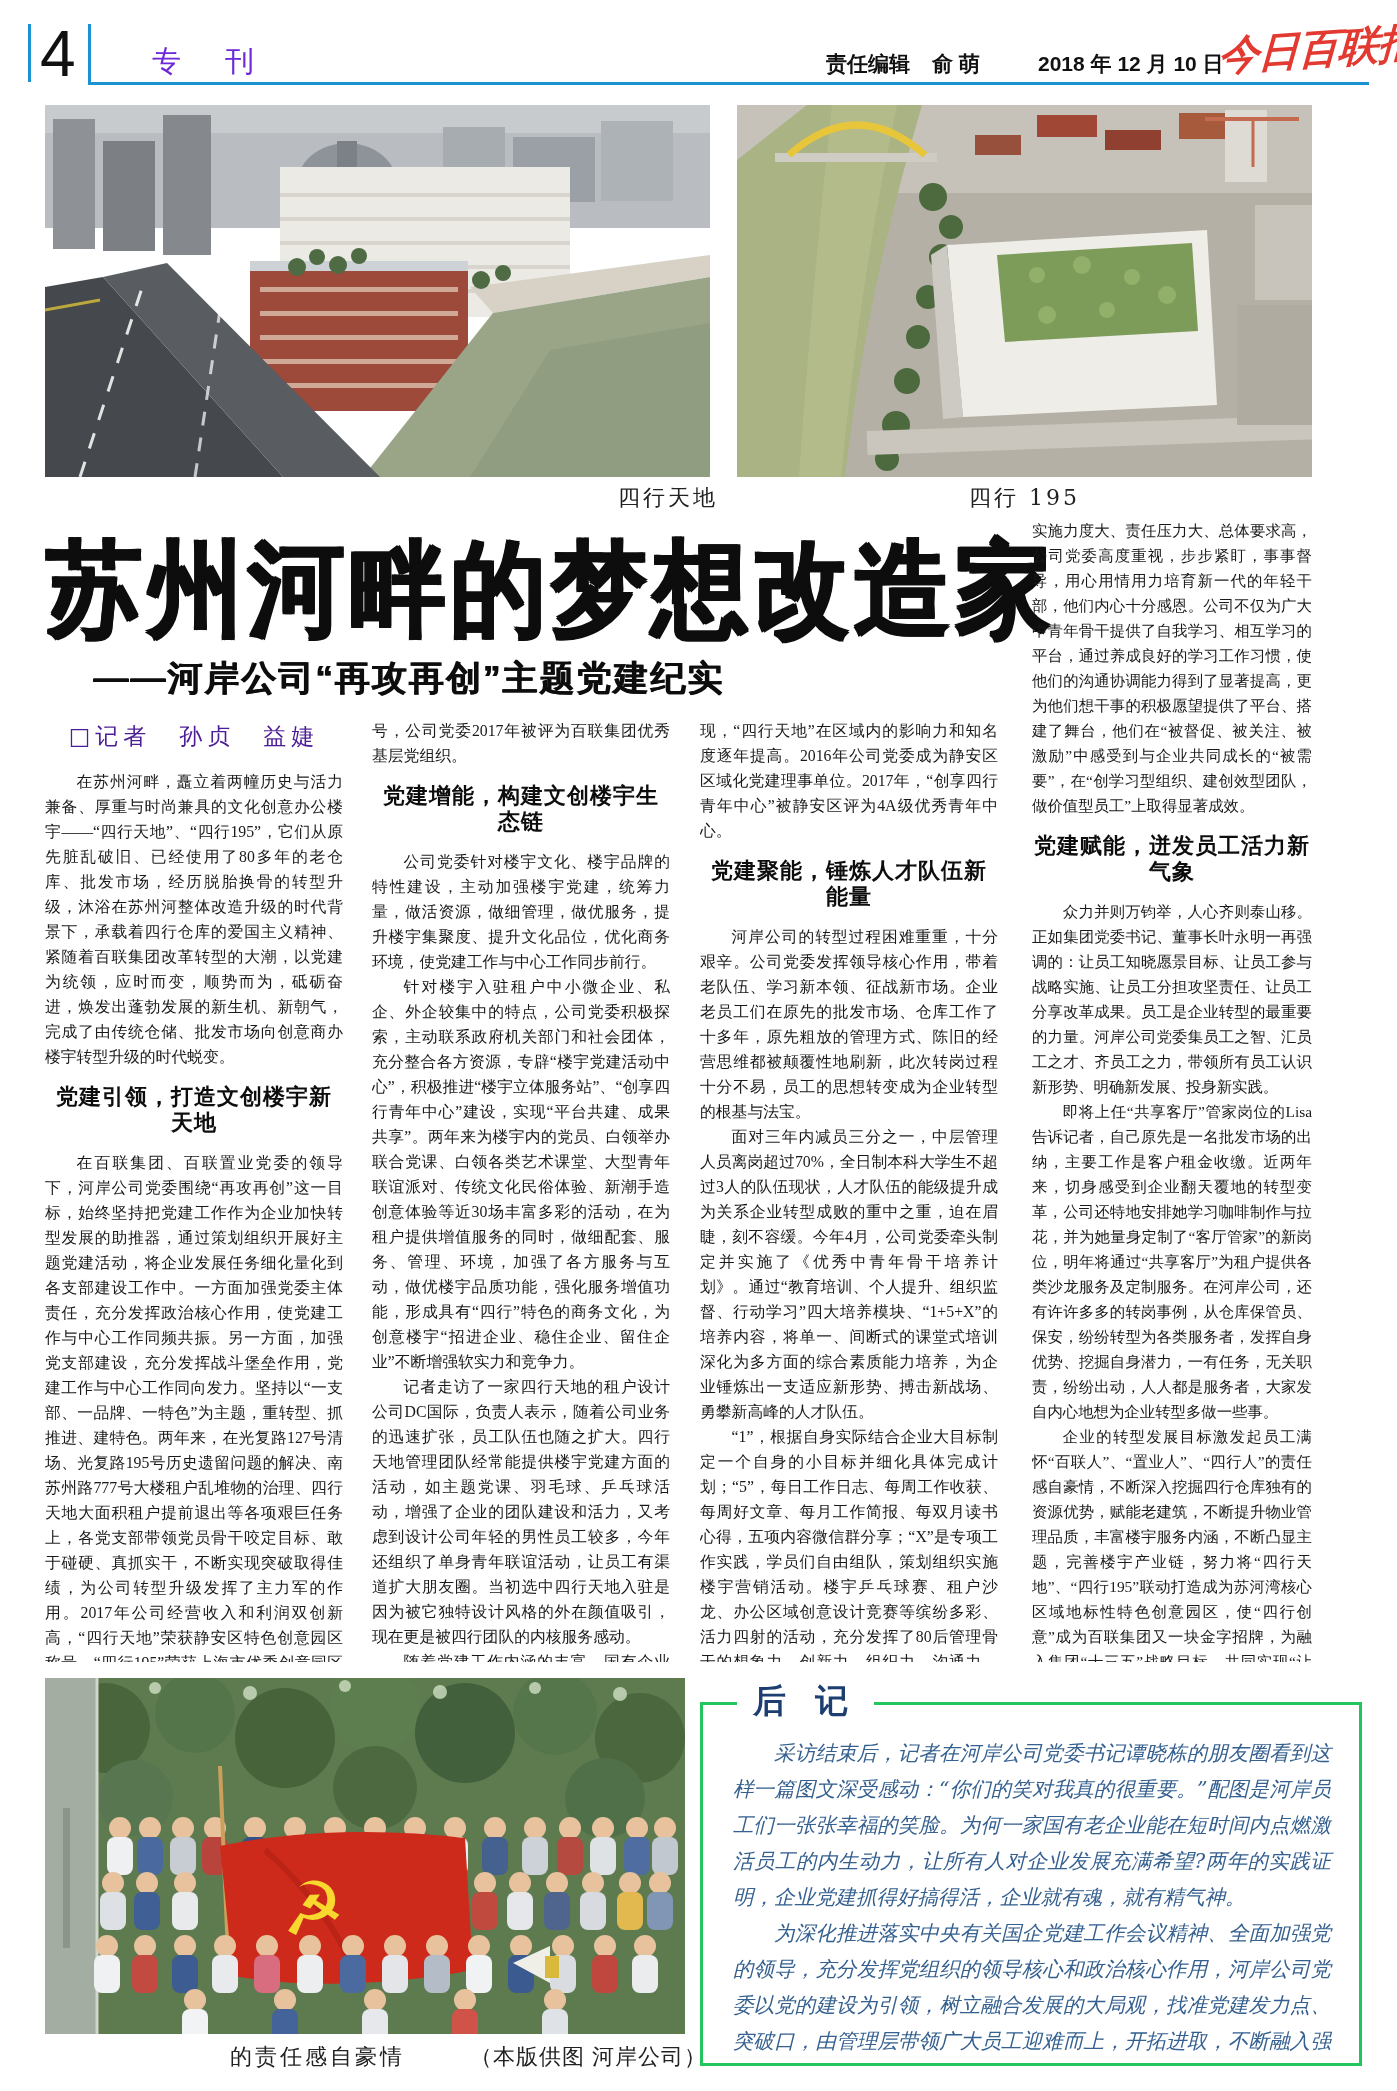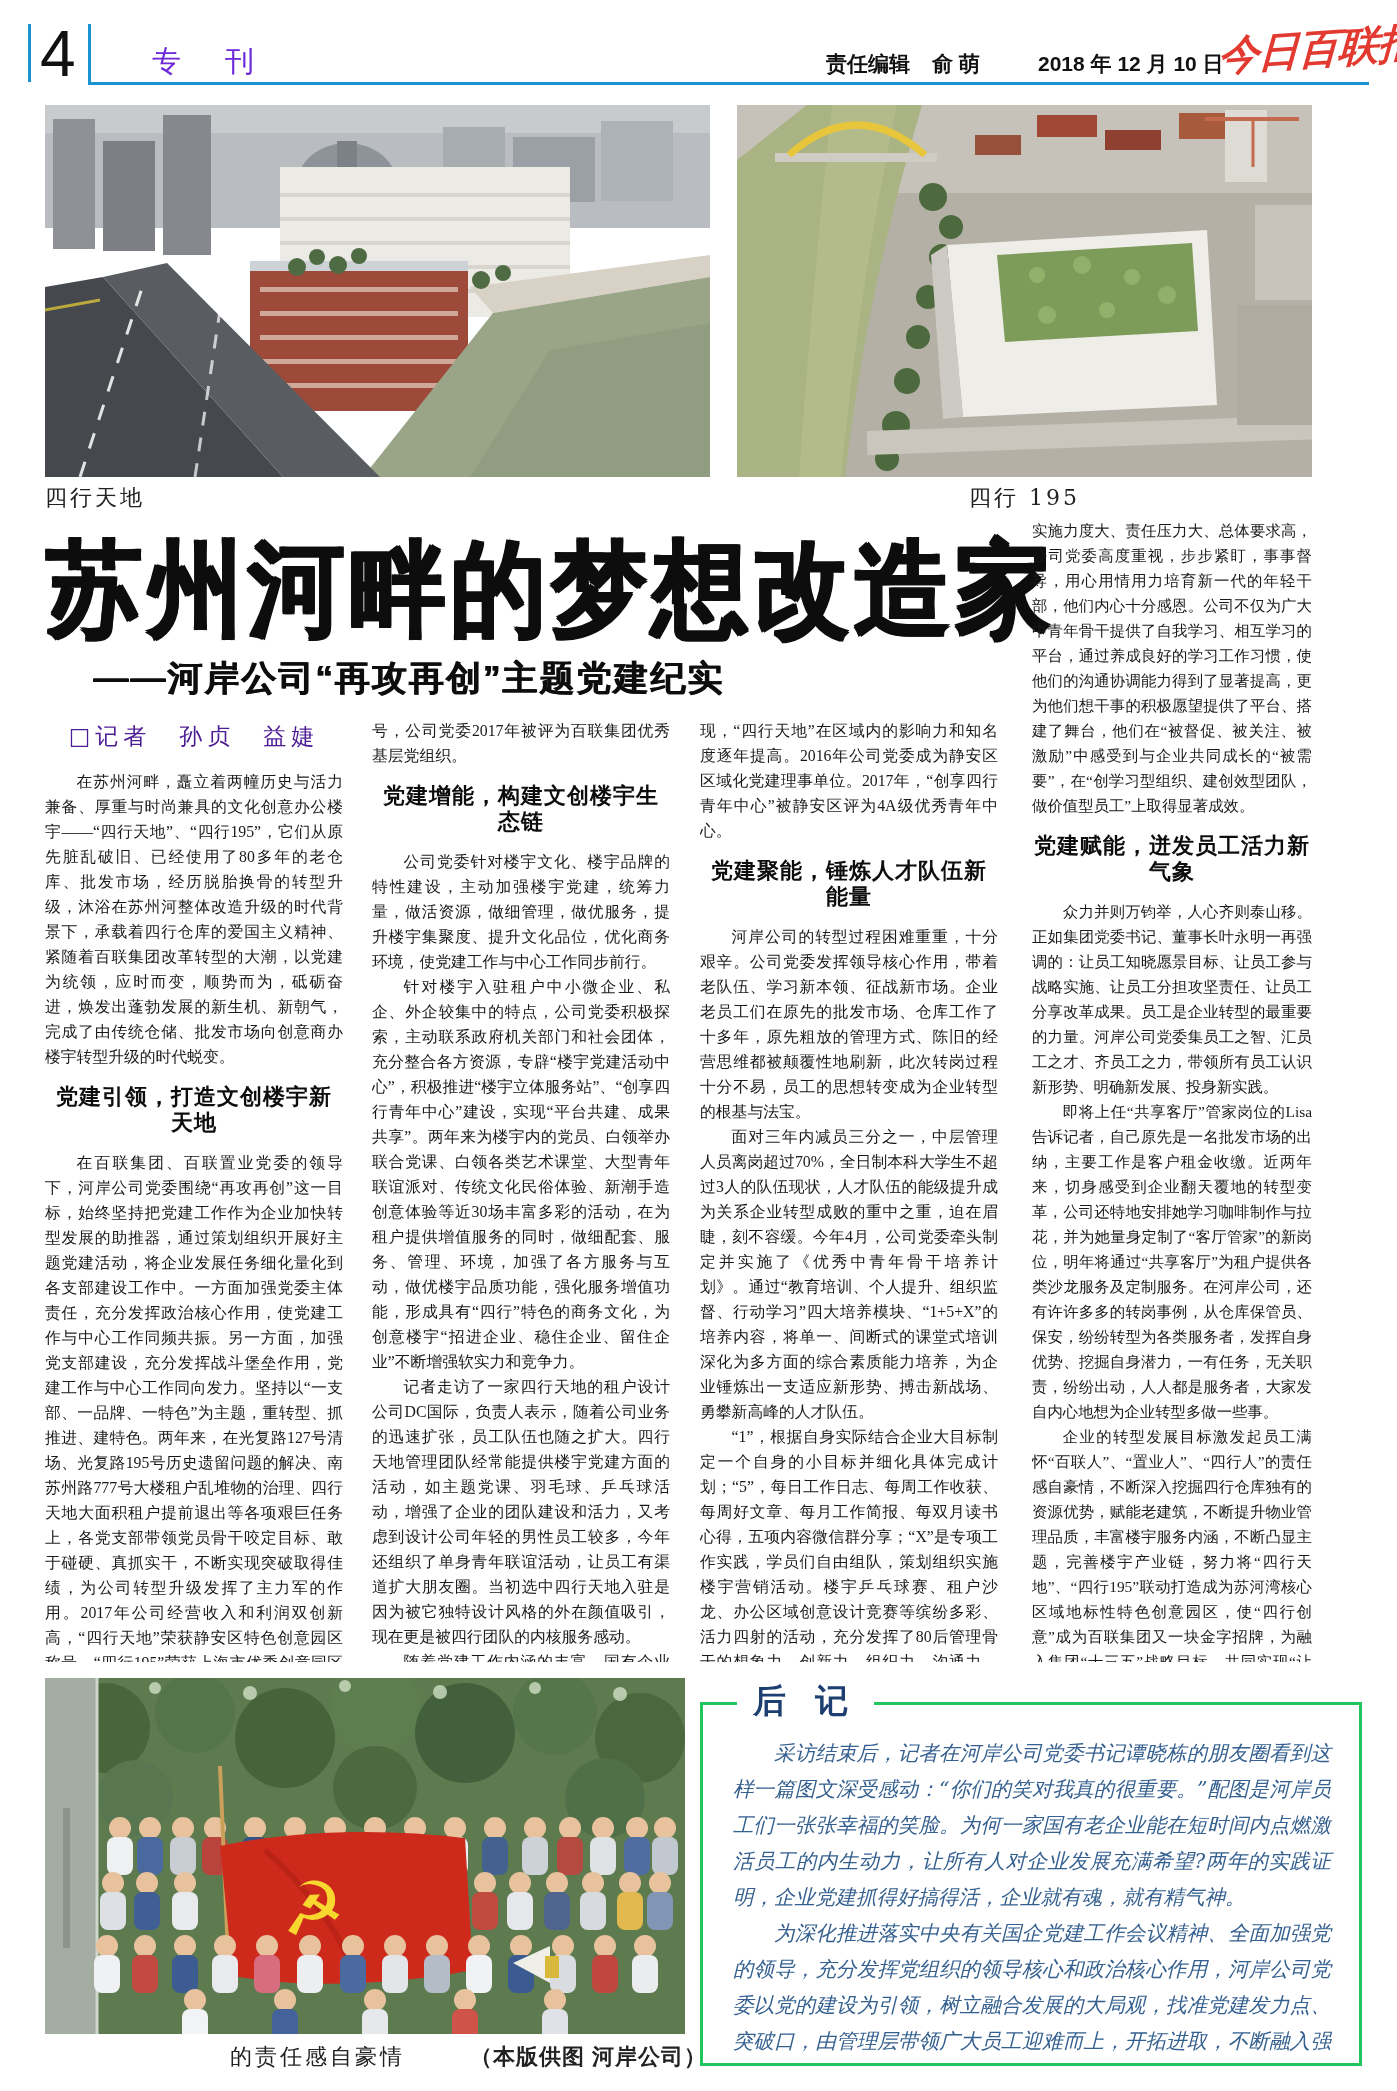--- a/index.html
+++ b/index.html
@@ -137,21 +137,21 @@
           <circle cx="395" cy="172" r="8"></circle>
           <circle cx="430" cy="190" r="9"></circle>
           <circle cx="310" cy="210" r="9"></circle>
           <circle cx="370" cy="205" r="8"></circle>
         </g>
       <rect x="130" y="320" width="445" height="24" fill="#cac6bd" transform="rotate(-2 300 330)"></rect>
       <rect x="500" y="200" width="75" height="120" fill="#b0aba1"></rect>
       <rect x="518" y="100" width="57" height="95" fill="#c8c4bb"></rect>
     </svg>
   </div>
-  <div class="abs caption" style="left:45px;top:483px;width:665px;text-align:left;">四行天地</div>
+  <div class="abs caption" style="left:53px;top:483px;width:665px;text-align:right;">四行天地</div>
   <div class="abs caption" style="left:737px;top:483px;width:575px;text-align:center;">四行 195</div>
 
   <div class="abs" style="left:45px;top:538px;width:967px;">
     <div class="headline">苏州河畔的梦想改造家</div>
     <div class="subhead" style="margin-top:16px;transform:translateX(-120px);">——河岸公司“再攻再创”主题党建纪实</div>
   </div>
 
   <div class="abs newscol" style="left:45px;top:718px;width:298px;height:944px;">
       <div class="blk byline">□记者　孙贞　益婕</div>
       <div class="blk p">在苏州河畔，矗立着两幢历史与活力兼备、厚重与时尚兼具的文化创意办公楼宇——“四行天地”、“四行195”，它们从原先脏乱破旧、已经使用了80多年的老仓库、批发市场，经历脱胎换骨的转型升级，沐浴在苏州河整体改造升级的时代背景下，承载着四行仓库的爱国主义精神、紧随着百联集团改革转型的大潮，以党建为统领，应时而变，顺势而为，砥砺奋进，焕发出蓬勃发展的新生机、新朝气，完成了由传统仓储、批发市场向创意商办楼宇转型升级的时代蜕变。</div>
@@ -264,21 +264,21 @@
       <use href="#pp" x="150" y="322" fill="#f2f3f5"></use>
         <use href="#pp" x="240" y="322" fill="#44639a"></use>
         <use href="#pp" x="330" y="322" fill="#e6e8eb"></use>
         <use href="#pp" x="420" y="322" fill="#cf5348"></use>
         <use href="#pp" x="510" y="322" fill="#dfe2e6"></use>
       <polygon points="468,285 505,268 505,305" fill="#efefe8"></polygon>
       <rect x="500" y="278" width="14" height="22" fill="#d9b93c"></rect>
     </svg>
   </div>
   <div class="abs caption" style="left:230px;top:2042px;">的责任感自豪情</div>
-  <div class="abs caption" style="left:470px;top:2042px;font-family:'Liberation Sans',sans-serif;font-weight:bold;letter-spacing:1px;">（本版供图  河岸公司）</div>
+  <div class="abs caption" style="left:470px;top:2042px;font-family:'Liberation Sans',sans-serif;font-weight:normal;letter-spacing:1px;">（本版供图  河岸公司）</div>
 
   <div class="abs psbox" style="left:700px;top:1702px;width:656px;height:358px;">
     <div class="pstitle">后 记</div>
     <div class="psbody">
         <div class="blk p">采访结束后，记者在河岸公司党委书记谭晓栋的朋友圈看到这样一篇图文深受感动：“你们的笑对我真的很重要。”配图是河岸员工们一张张幸福的笑脸。为何一家国有老企业能在短时间内点燃激活员工的内生动力，让所有人对企业发展充满希望?两年的实践证明，企业党建抓得好搞得活，企业就有魂，就有精气神。</div>
         <div class="blk p">为深化推进落实中央有关国企党建工作会议精神、全面加强党的领导，充分发挥党组织的领导核心和政治核心作用，河岸公司党委以党的建设为引领，树立融合发展的大局观，找准党建发力点、突破口，由管理层带领广大员工迎难而上，开拓进取，不断融入强烈的人文关怀，在“服务小家”追求“美好大家”的过程中，揭示出企业这个大家赋予员工的意义，见证创新转型给予员工的获得感和幸福感。我们也期待着未来“四行”品牌的整体布局，能助力集团打响上海“四大品牌”各项任务落地，真正实现“百联老建筑，创意新典范”的美好愿景，让每个人幸福的笑容像花儿一样开满河岸。</div>
       </div>
   </div>
 
 </div>

